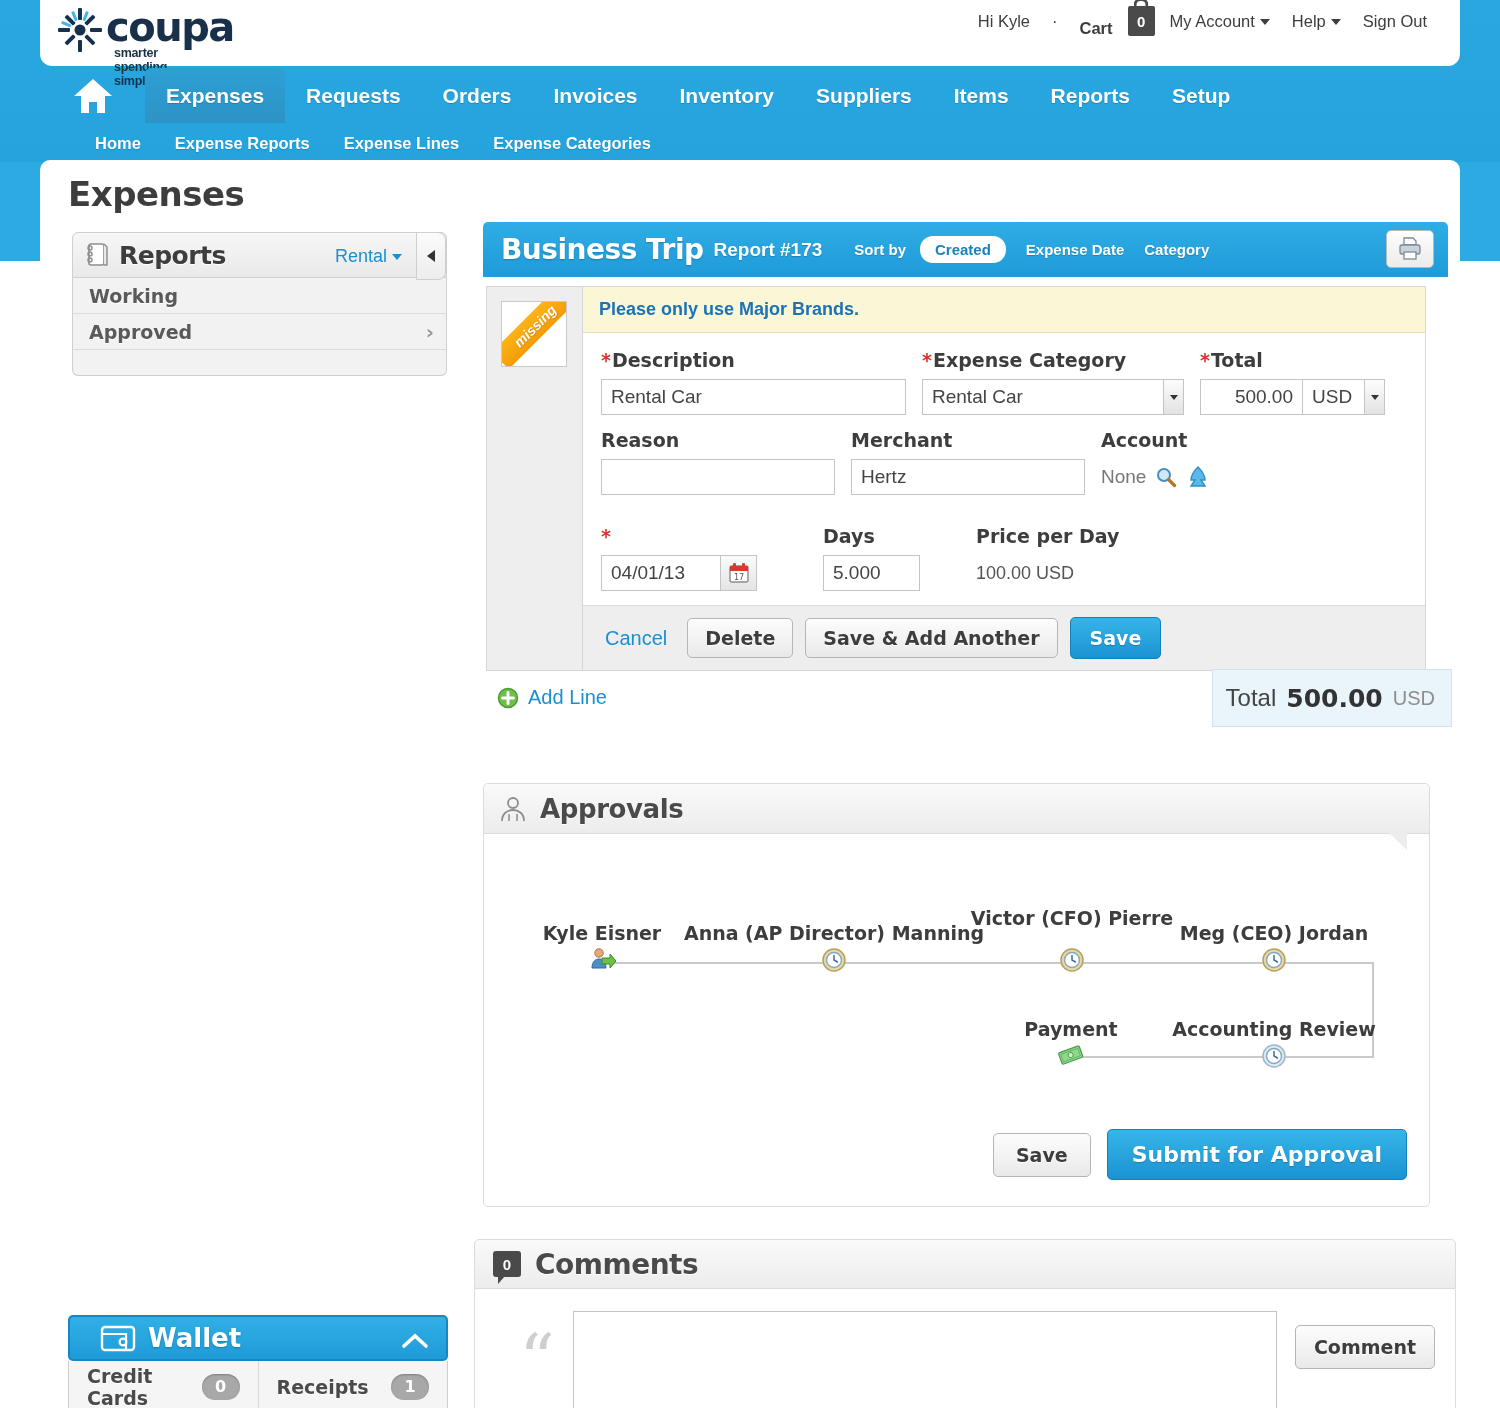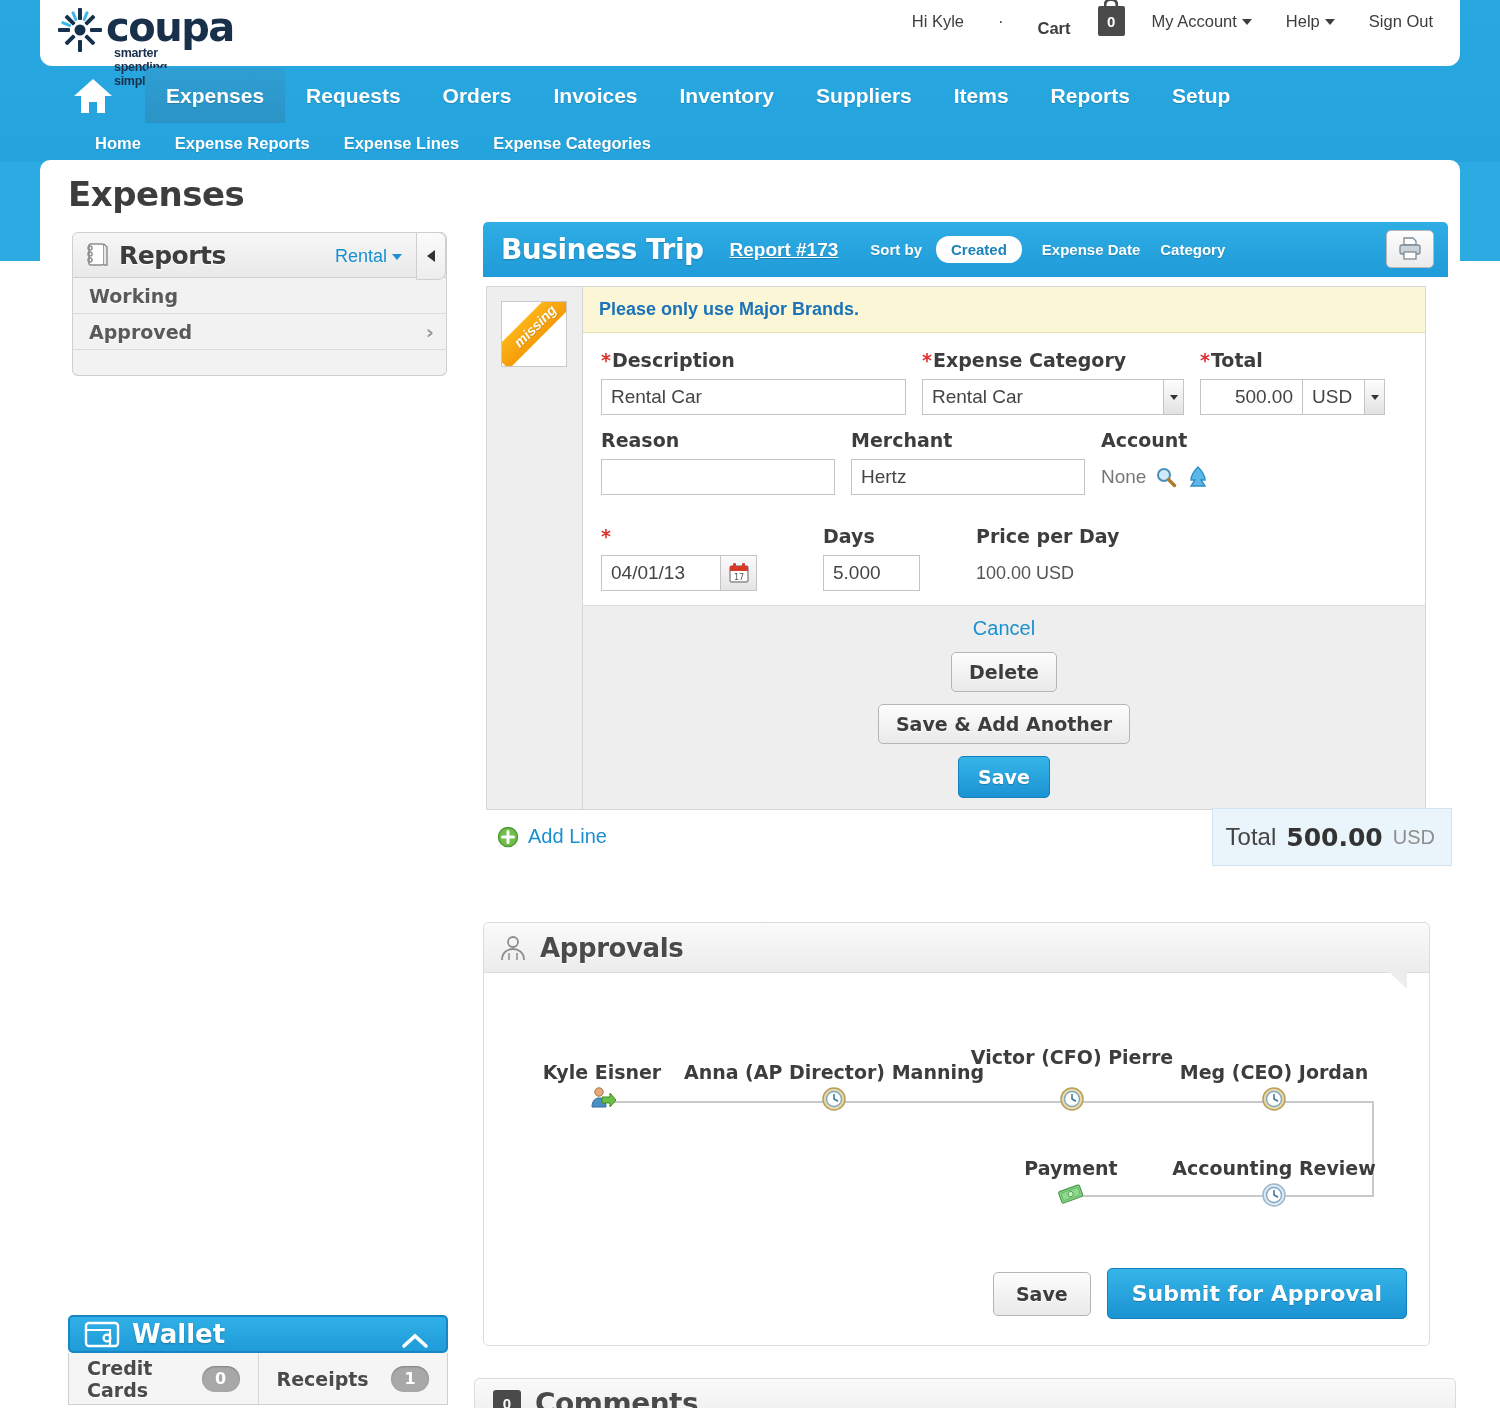--- a/index.html
+++ b/index.html
@@ -34,22 +34,22 @@
     position:absolute; left:48px; top:-2px;
     font-size:40px; font-weight:bold; color:#18304a; letter-spacing:-1.5px;
     font-family:"DejaVu Sans", sans-serif;
   }
   .logo-tag {
     position:absolute; left:56px; top:40px;
     font-size:12.5px; color:#18304a; font-weight:bold; letter-spacing:-0.3px;
     font-family:"Liberation Sans", sans-serif;
   }
   .userbar {
-    position:absolute; right:16px; top:18px;
-    display:flex; align-items:center; gap:12px;
+    position:absolute; right:22px; top:18px;
+    display:flex; align-items:center; gap:0px;
     font-size:16.5px; color:#3d3d3d;
   }
   .userbar .ul-item { padding:0 11px; white-space:nowrap; }
   .userbar .b { font-weight:bold;margin-top:15px; }
   .cart-badge {
     display:inline-flex; align-items:center; justify-content:center;
     width:27px; height:30px; background:#4a4a4a; color:#fff;
     font-weight:bold; font-size:15px; border-radius:2px;
     position:relative; margin:0 4px;
   }
@@ -154,23 +154,23 @@
   .sb-report-title { font-size:19.5px; font-weight:bold; font-family:"DejaVu Sans",sans-serif; text-shadow:0 1px 1px rgba(0,0,0,.2); }
   .sb-report-sub { font-size:13.5px; font-weight:bold; margin-top:2px; }
   .sb-foot {
     height:26px; background:#f2f2f2;
     border:1px solid #cfcfcf; border-top:none; border-radius:0 0 6px 6px;
   }
 
   
   .wallet { position:absolute; left:28px; top:1155px; width:380px; }
   .wallet-head {
-    height:38px; background:linear-gradient(#30b0e6,#1f9bd8);
+    height:46px; background:linear-gradient(#30b0e6,#1f9bd8);
     border:2px solid #1886c4; border-radius:5px;
-    display:flex; align-items:center; padding:0 14px;
+    display:flex; align-items:center; padding:0 30px;
     position:relative;
   }
   .wallet-title {
     margin-left:12px; color:#fff; font-size:26px; font-weight:bold;
     font-family:"DejaVu Sans", sans-serif; text-shadow:0 1px 2px rgba(0,0,0,.25);
   }
   .wallet-chevron { position:absolute; right:16px; top:14px; }
   .wallet-body {
     display:flex; background:#f5f5f5;
     border-left:1px solid #cfcfcf; border-right:1px solid #cfcfcf;
@@ -199,23 +199,22 @@
     height:55px; background:linear-gradient(#2fade4,#1f9bd9);
     border-radius:5px 5px 0 0; display:flex; align-items:center;
     padding:0 14px 0 18px; position:relative;
   }
   .panel-title {
     font-size:28px; font-weight:bold; color:#fff;
     font-family:"DejaVu Sans", sans-serif; text-shadow:0 1px 2px rgba(0,0,0,.22);
     letter-spacing:-0.5px;
   }
   .panel-num {
-    font-size:19px; font-weight:bold; color:#fff; margin-left:26px;
+    font-size:19px; font-weight:bold; color:#fff; margin-left:10px;
     text-shadow:0 1px 1px rgba(0,0,0,.2);
-    text-decoration:underline;
   }
   .sortby {
     margin-left:32px; font-size:15px; font-weight:bold; color:#fff;
     display:flex; align-items:center; gap:0;
     text-shadow:0 1px 1px rgba(0,0,0,.2);
   }
   .sort-pill {
     background:#fff; color:#1b81b8; border-radius:13px;
     padding:5px 15px; margin-left:14px; font-size:15px; font-weight:bold;
     text-shadow:none;
@@ -288,21 +287,21 @@
   }
   .readonly { font-size:18px; color:#555; height:36px; display:flex; align-items:center; }
   .cal-btn {
     width:36px; height:36px; border:1px solid #c4c4c4; border-left:none;
     background:linear-gradient(#fbfbfb,#e4e4e4);
     display:flex; align-items:center; justify-content:center;
   }
   .btnrow {
     background:#eeeeee; border-top:1px solid #dcdcdc;
     padding:11px 14px; display:flex; align-items:center;
-    gap:12px;flex-direction:column;
+    gap:12px;
   }
   .link-btn { font-size:20px; color:#1a8fd1; padding:0 8px; }
   .gbtn {
     background:linear-gradient(#fdfdfd,#e9e9e9); border:1px solid #b5b5b5;
     border-radius:5px; padding:8px 17px; font-size:19px; font-weight:bold;
     color:#3d3d3d; font-family:"DejaVu Sans", sans-serif;
     text-shadow:0 1px 0 #fff;
   }
   .bbtn {
     background:linear-gradient(#36b5e8,#1b93d3); border:1px solid #1580bb;

